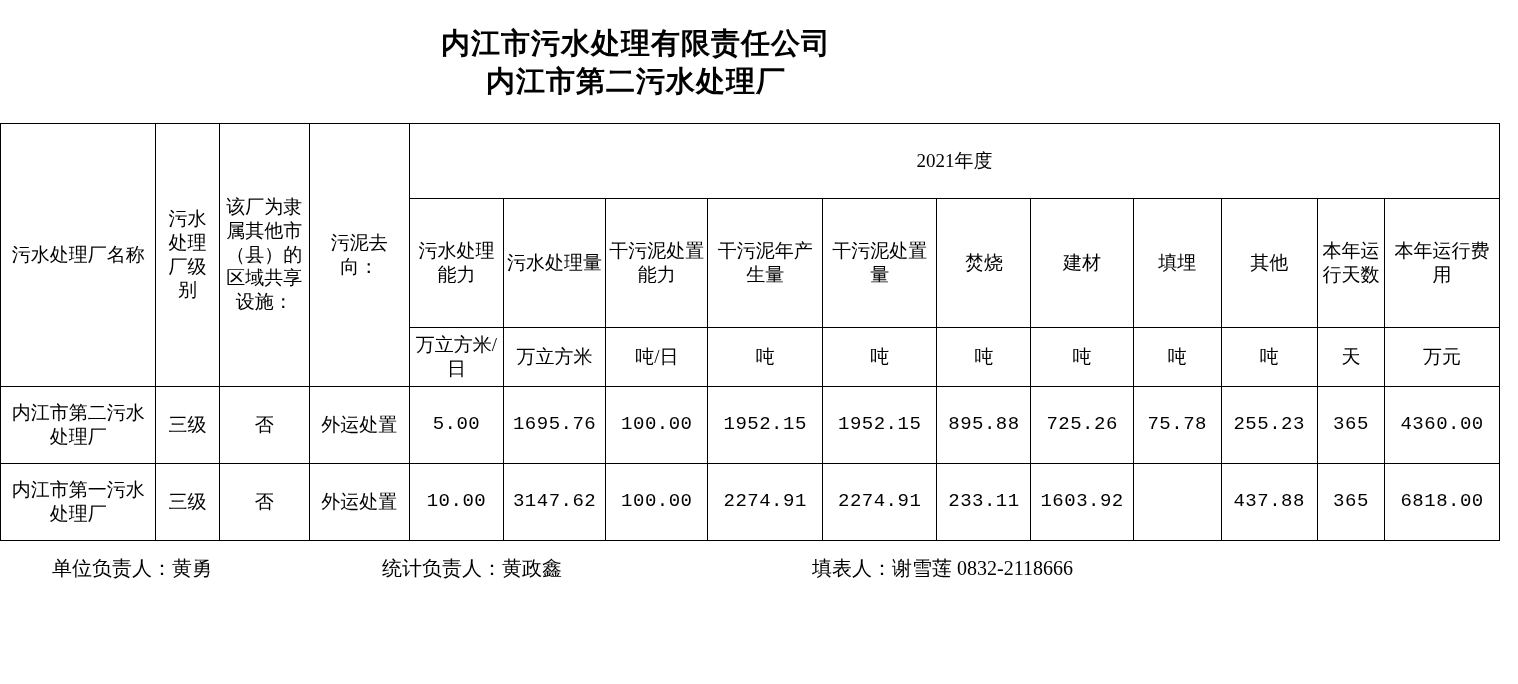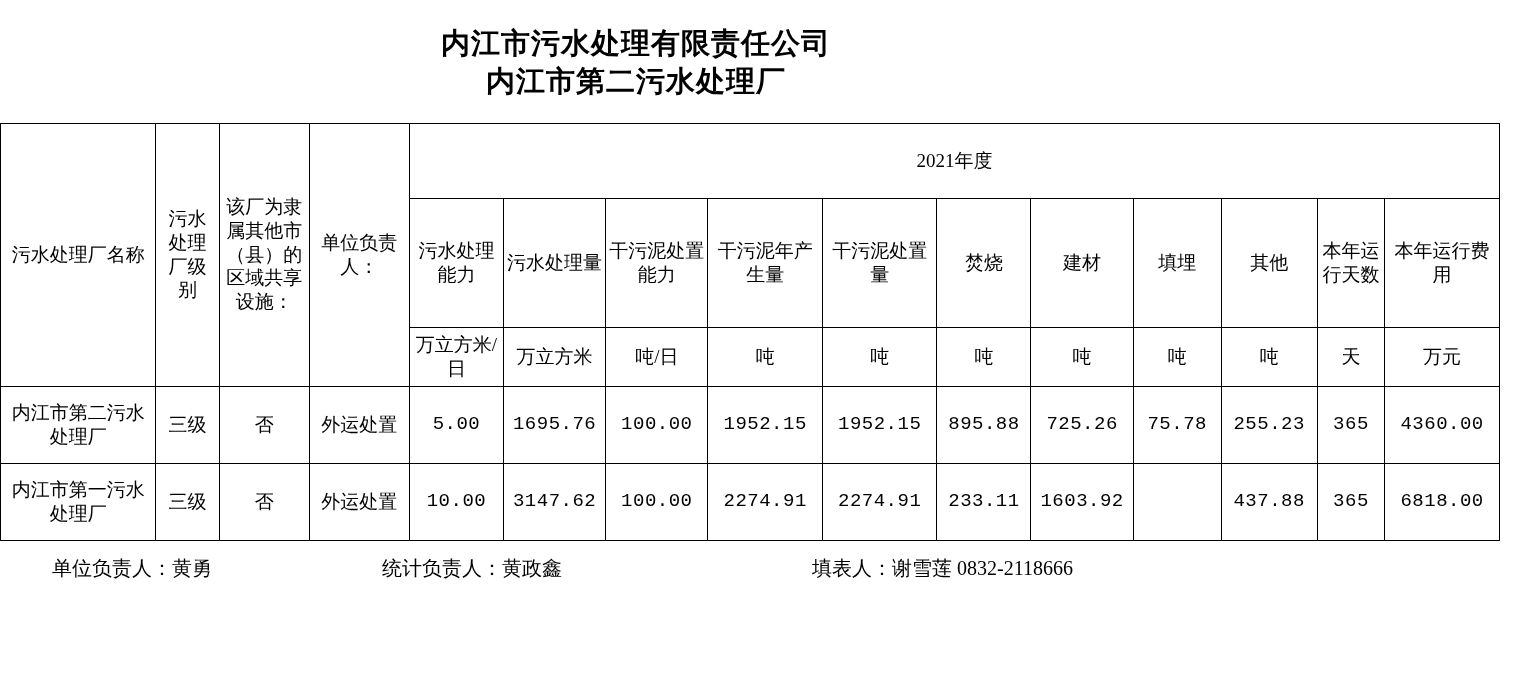--- a/index.html
+++ b/index.html
@@ -107,21 +107,21 @@
       <col style="width:86px">
       <col style="width:94px">
       <col style="width:66px">
       <col style="width:112px">
     </colgroup>
     <thead>
       <tr>
         <th class="hdr-tall" rowspan="3">污水处理厂名称</th>
         <th class="hdr-tall" rowspan="3">污水处理厂级别</th>
         <th class="hdr-tall" rowspan="3">该厂为隶属其他市（县）的区域共享设施：</th>
-        <th class="hdr-tall" rowspan="3">单位负责人：</th>
+        <th class="hdr-tall" rowspan="3">污泥去向：</th>
         <th class="hdr-year" colspan="11">2021年度</th>
       </tr>
       <tr>
         <th class="hdr-mid">污水处理能力</th>
         <th class="hdr-mid">污水处理量</th>
         <th class="hdr-mid">干污泥处置能力</th>
         <th class="hdr-mid">干污泥年产生量</th>
         <th class="hdr-mid">干污泥处置量</th>
         <th class="hdr-mid">焚烧</th>
         <th class="hdr-mid">建材</th>

